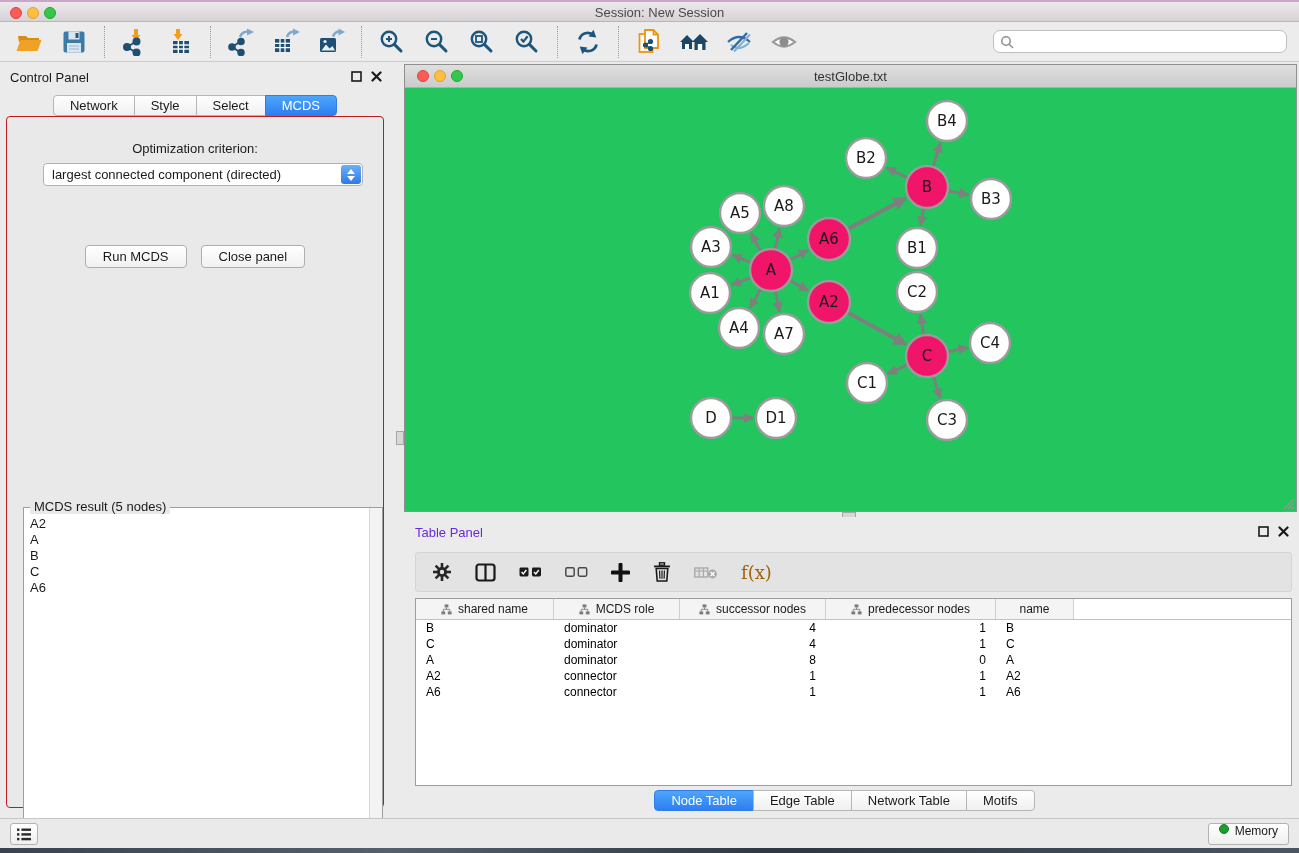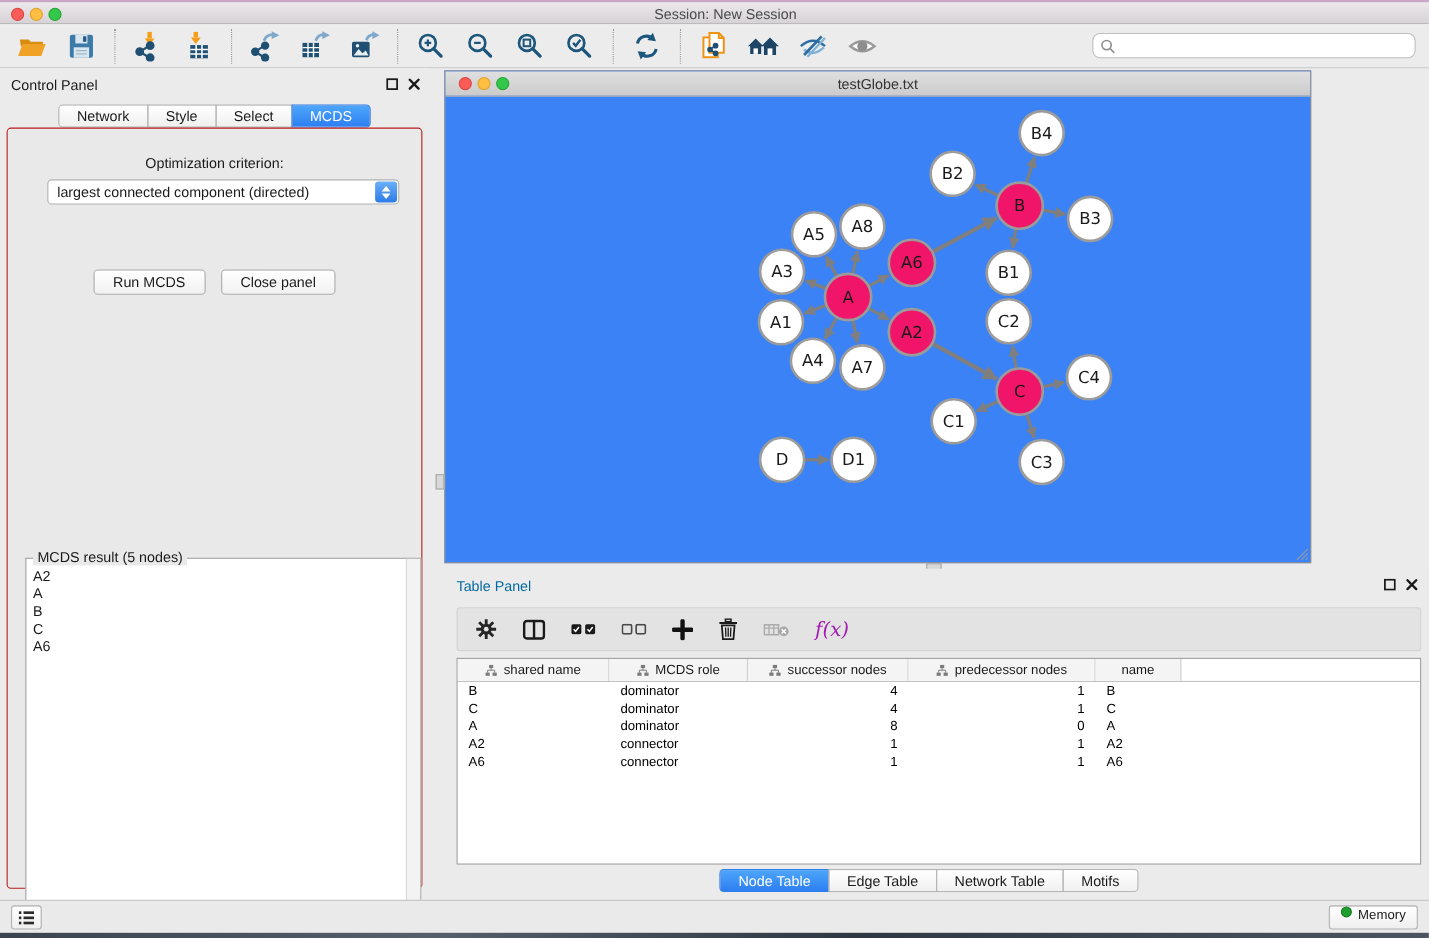--- a/index.html
+++ b/index.html
@@ -53,44 +53,44 @@
   .btn { height:23px; padding:0 17px; background:linear-gradient(#ffffff,#f1f1f1);
     border:1px solid #aeaeae; border-radius:4px; font-size:13px; color:#1a1a1a;
     display:flex; align-items:center; }
   #mcds-box { position:absolute; left:16px; top:390px; width:360px; height:348px;
     border:1px solid #9e9e9e; background:#ffffff; }
   #mcds-legend { position:absolute; left:6px; top:-9px; background:#e9e9e9; padding:0 4px; font-size:13px; color:#1a1a1a; }
   #mcds-list { position:absolute; left:0; top:2px; right:13px; bottom:0; padding:6px 6px; font-size:13px; line-height:16px; color:#1a1a1a; overflow:hidden; }
   #mcds-scroll { position:absolute; right:0; top:0; bottom:0; width:13px; background:#f3f3f3; border-left:1px solid #d8d8d8; }
 
   
-  #network-window { position:absolute; left:404px; top:64px; width:788px; height:448px;
-    background:#3b82f6; border:1px solid #8f8f8f; }
+  #network-window { position:absolute; left:404px; top:64px; width:893px; height:448px;
+    background:#22c55e; border:1px solid #8f8f8f; }
   #nw-titlebar { position:absolute; left:0; top:0; width:100%; height:23px;
     background:linear-gradient(#dfdfdf,#cbcbcb); border-bottom:1px solid #aeaeae; }
   #nw-titlebar .tl { top:5px; }
   #nw-close { left:12px; background:#fc5b57; border:1px solid #d94742; }
   #nw-min { left:29px; background:#fdbe41; border:1px solid #dfa32b; }
   #nw-max { left:46px; background:#34c84a; border:1px solid #27a436; }
   #nw-title { position:absolute; left:0; right:0; top:4px; text-align:center; font-size:13px; color:#333333; }
   #graph-canvas { position:absolute; left:0; top:24px; width:891px; height:422px; }
   #nw-resize { position:absolute; right:1px; bottom:1px; }
 
   .grip { position:absolute; background:#d7d7d7; border:1px solid #a5a5a5; }
   #grip-v { left:396px; top:431px; width:8px; height:14px; }
   #grip-h { left:842px; top:512px; width:14px; height:8px; }
 
   
   #table-panel { position:absolute; left:390px; top:517px; width:909px; height:301px; background:#ebebeb; }
-  #tp-title { position:absolute; left:25px; top:8px; font-size:13px; color:#0369a1; }
+  #tp-title { position:absolute; left:25px; top:8px; font-size:13px; color:#6d28d9; }
   #tp-btns { position:absolute; right:10px; top:9px; display:flex; gap:9px; align-items:center; }
   #tp-toolbar { position:absolute; left:25px; top:35px; width:877px; height:40px;
     background:#e3e3e3; border:1px solid #d4d4d4; border-radius:3px;
     display:flex; align-items:center; padding-left:16px; gap:23px; }
-  #fx-label { font-family:"DejaVu Serif", serif; font-style:italic; font-size:18px; color:#a21caf; }
+  #fx-label { font-family:"DejaVu Serif", serif; font-size:18px; color:#a16207; }
   #node-table { position:absolute; left:25px; top:81px; width:877px; height:188px;
     background:#ffffff; border:1px solid #9c9c9c; overflow:hidden; }
   #nt-header { display:flex; height:21px; border-bottom:1px solid #c2c2c2; }
   .th { background:#f4f4f4; border-right:1px solid #cfcfcf; display:flex; align-items:center;
     justify-content:center; gap:6px; font-size:12px; color:#1a1a1a; flex:0 0 auto; }
   .tr { display:flex; height:16px; }
   .td { font-size:12px; color:#000000; flex:0 0 auto; line-height:16px; white-space:nowrap; overflow:hidden; }
   #tp-tabs { position:absolute; left:0; width:100%; bottom:7px; display:flex; justify-content:center; }
 
   

